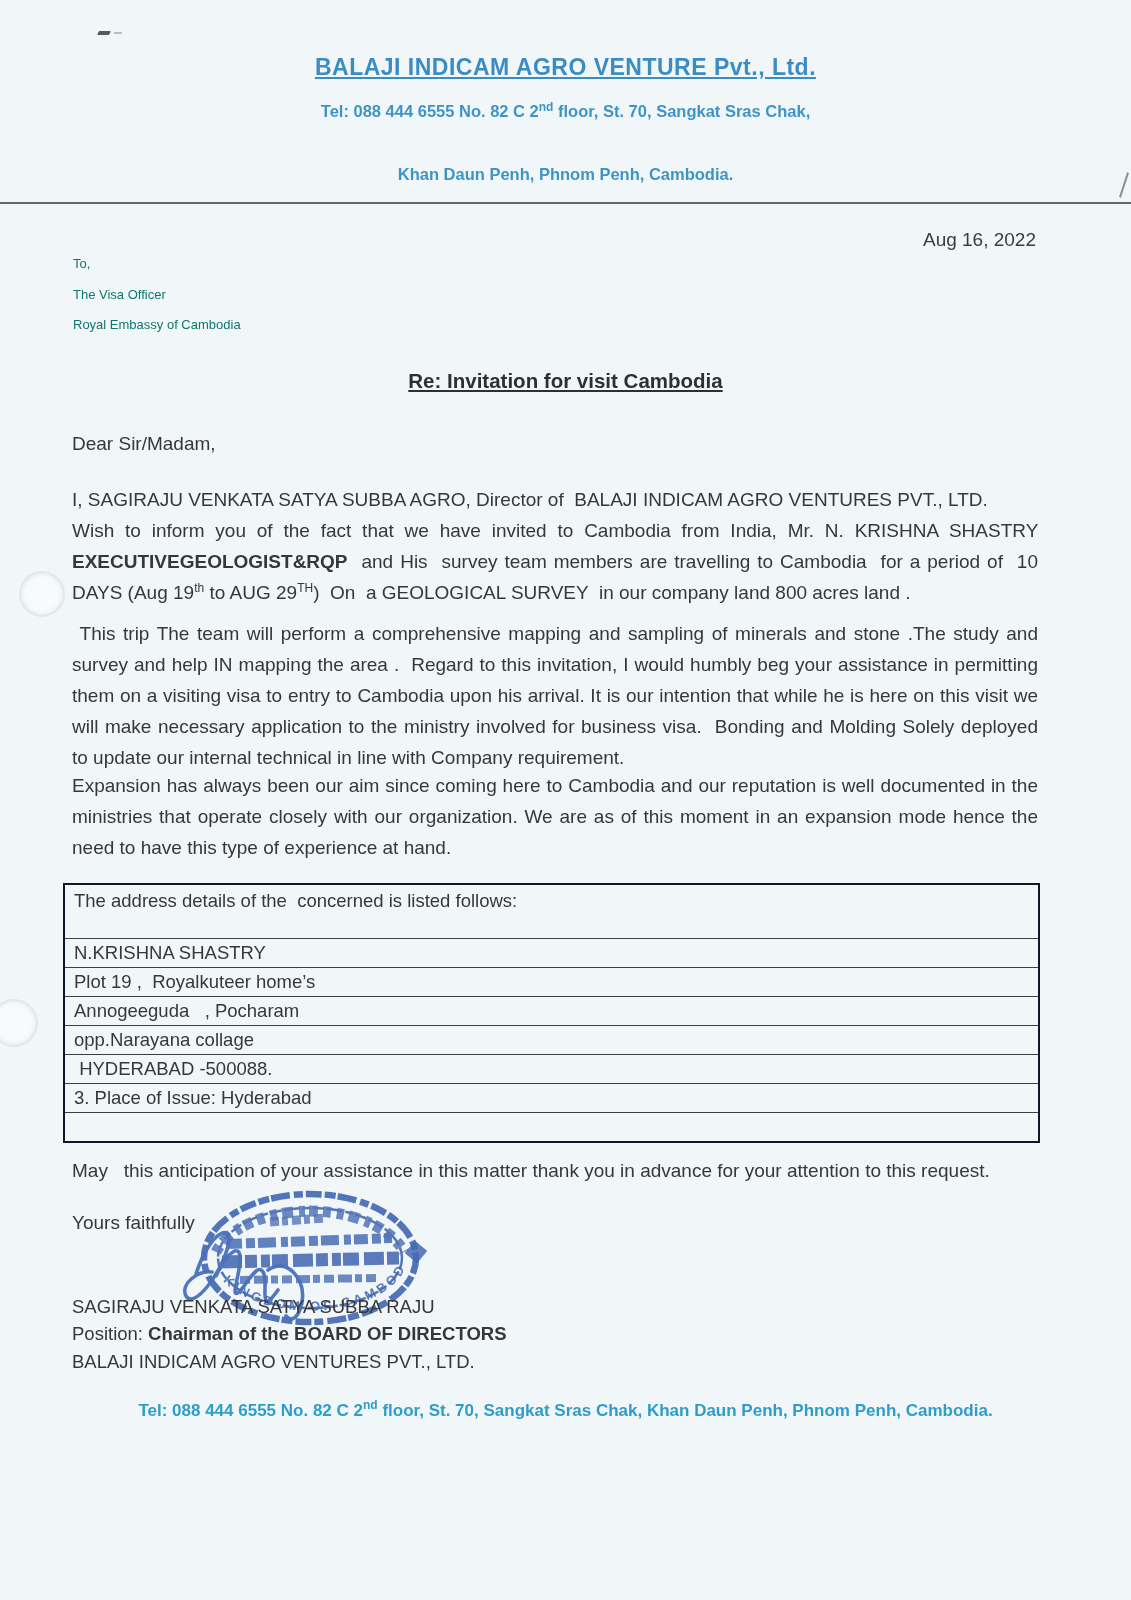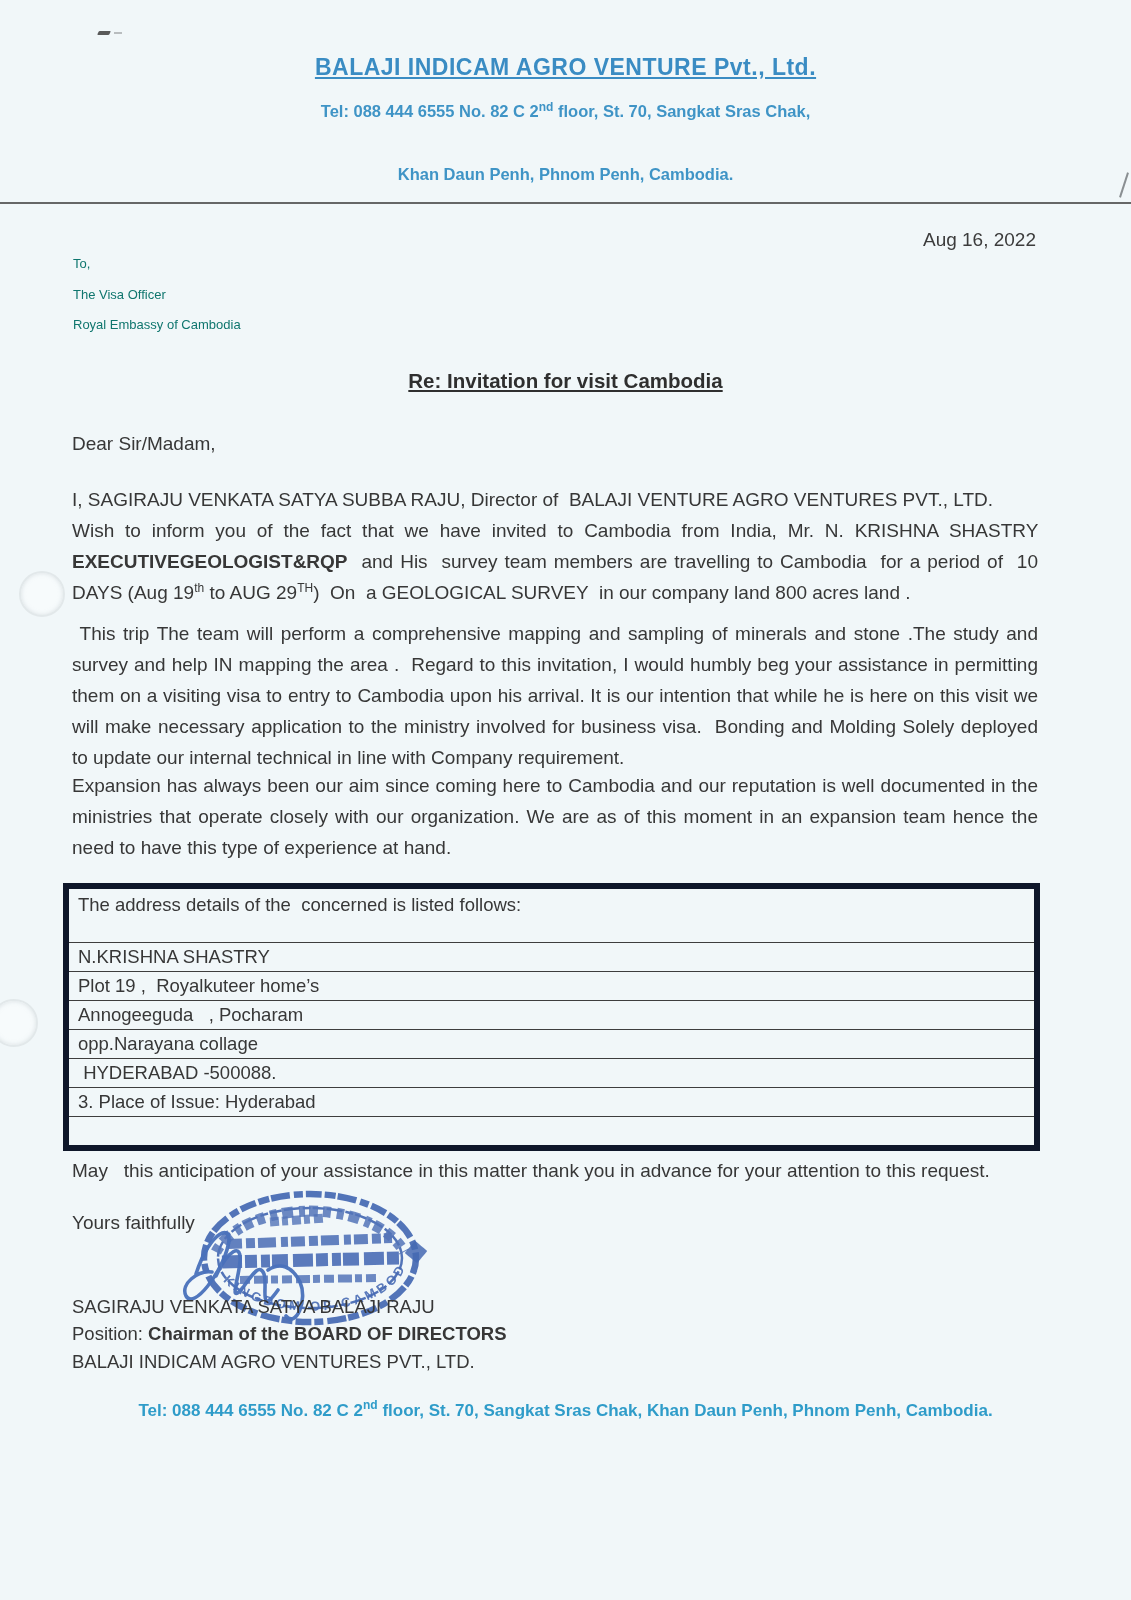--- a/index.html
+++ b/index.html
@@ -44,21 +44,21 @@
   .salutation{top:428px;}
   .p1l1{top:484px;}
   .p1rest{top:515px;}
   .p2{top:618px;}
   .p3{top:770px;}
   .b{font-weight:bold;}
   sup{font-size:12px;line-height:0;}
   
   .tbl{
     top:883px;left:63px;width:977px;
-    border:6px solid #0f172a;
+    border:2px solid #0f172a;
     background:transparent;
     box-sizing:border-box;
   }
   .tbl .row{
     box-sizing:border-box;
     border-bottom:1.5px solid #3e3e3e;
     padding:0 0 0 9px;
     font-size:18.5px;color:#373737;
     white-space:pre-wrap;
     display:flex;align-items:center;
@@ -109,25 +109,25 @@
 
   <div class="abs date">Aug 16, 2022</div>
   <div class="abs addr l1">To,</div>
   <div class="abs addr l2">The Visa Officer</div>
   <div class="abs addr l3">Royal Embassy of Cambodia</div>
 
   <div class="abs subject">Re: Invitation for visit Cambodia</div>
 
   <div class="abs body-text salutation">Dear Sir/Madam,</div>
 
-  <div class="abs body-text p1l1">I, SAGIRAJU VENKATA SATYA SUBBA RAJU, Director of  BALAJI VENTURE AGRO VENTURES PVT., LTD.</div>
+  <div class="abs body-text p1l1">I, SAGIRAJU VENKATA SATYA SUBBA AGRO, Director of  BALAJI INDICAM AGRO VENTURES PVT., LTD.</div>
   <div class="abs body-text just p1rest"><span>Wish to inform you of the fact that we have invited to Cambodia from India, Mr. N. KRISHNA SHASTRY </span><span class="b">EXECUTIVEGEOLOGIST&amp;RQP</span><span>  and His  survey team members are travelling to Cambodia  for a period of  10 DAYS (Aug 19</span><sup>th</sup><span> to AUG 29</span><sup>TH</sup><span>)  On  a GEOLOGICAL SURVEY  in our company land 800 acres land .</span></div>
 
   <div class="abs body-text just p2"> This trip The team will perform a comprehensive mapping and sampling of minerals and stone .The study and survey and help IN mapping the area .  Regard to this invitation, I would humbly beg your assistance in permitting them on a visiting visa to entry to Cambodia upon his arrival. It is our intention that while he is here on this visit we will make necessary application to the ministry involved for business visa.  Bonding and Molding Solely deployed to update our internal technical in line with Company requirement.</div>
-  <div class="abs body-text just p3">Expansion has always been our aim since coming here to Cambodia and our reputation is well documented in the ministries that operate closely with our organization. We are as of this moment in an expansion team hence the need to have this type of experience at hand.</div>
+  <div class="abs body-text just p3">Expansion has always been our aim since coming here to Cambodia and our reputation is well documented in the ministries that operate closely with our organization. We are as of this moment in an expansion mode hence the need to have this type of experience at hand.</div>
 
   <div class="abs tbl">
     <div class="row hdr">The address details of the  concerned is listed follows:</div>
     <div class="row r">N.KRISHNA SHASTRY</div>
     <div class="row r">Plot 19 ,  Royalkuteer home’s</div>
     <div class="row r">Annogeeguda   , Pocharam</div>
     <div class="row r">opp.Narayana collage</div>
     <div class="row r"> HYDERABAD -500088.</div>
     <div class="row r">3. Place of Issue: Hyderabad</div>
     <div class="row r"></div>
@@ -161,19 +161,19 @@
       </text>
 
       <g stroke="#4d74c0" stroke-width="3.6" fill="none" stroke-linecap="round" opacity="0.95" filter="url(#inkblur)">
         <path d="M 46 96 C 60 52, 84 44, 78 68 C 72 94, 44 132, 36 118 C 30 106, 48 92, 62 94"></path>
         <path d="M 66 98 C 78 72, 92 64, 90 84 C 88 104, 78 128, 94 108 C 104 94, 110 86, 114 96 C 118 108, 108 140, 128 112"></path>
         <path d="M 118 92 C 130 84, 142 88, 150 104 C 158 122, 146 150, 136 138"></path>
       </g>
     </svg>
   </div>
 
-  <div class="abs signer">SAGIRAJU VENKATA SATYA BALAJI RAJU</div>
+  <div class="abs signer">SAGIRAJU VENKATA SATYA SUBBA RAJU</div>
   <div class="abs position"><span>Position: </span><span class="b">Chairman of the BOARD OF DIRECTORS</span></div>
   <div class="abs co-line">BALAJI INDICAM AGRO VENTURES PVT., LTD.</div>
 
   <div class="abs footer"><span>Tel: 088 444 6555 No. 82 C 2</span><sup>nd</sup><span> floor, St. 70, Sangkat Sras Chak, Khan Daun Penh, Phnom Penh, Cambodia.</span></div>
 
 </div>
 
 </body></html>

